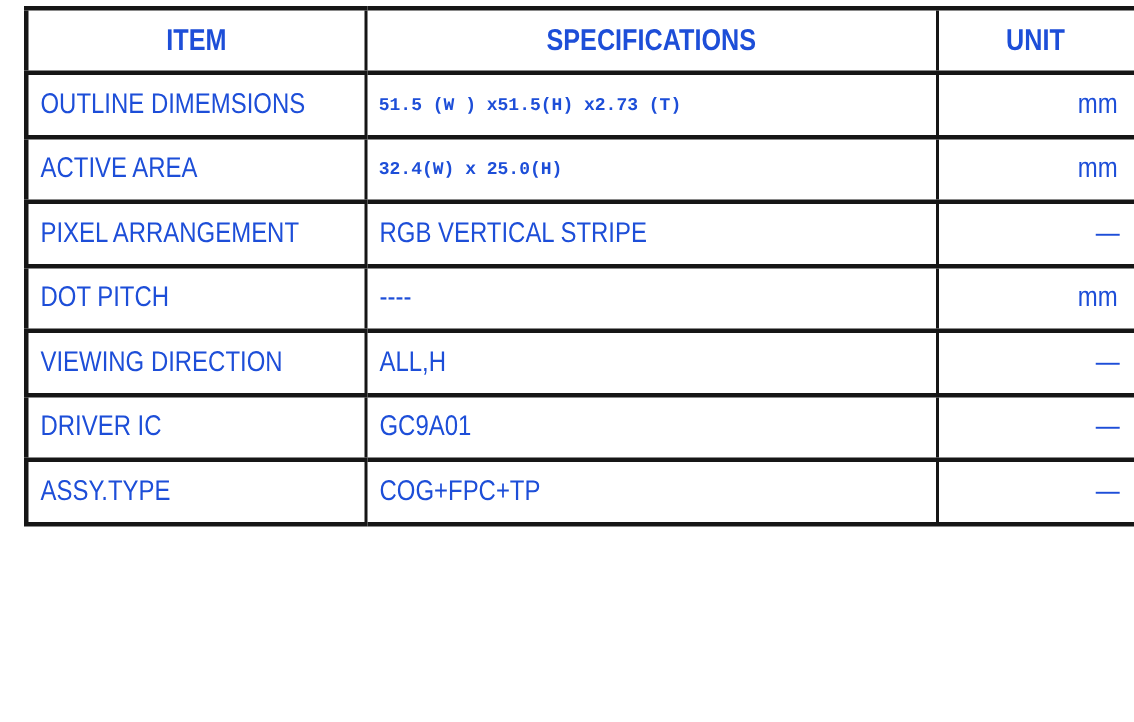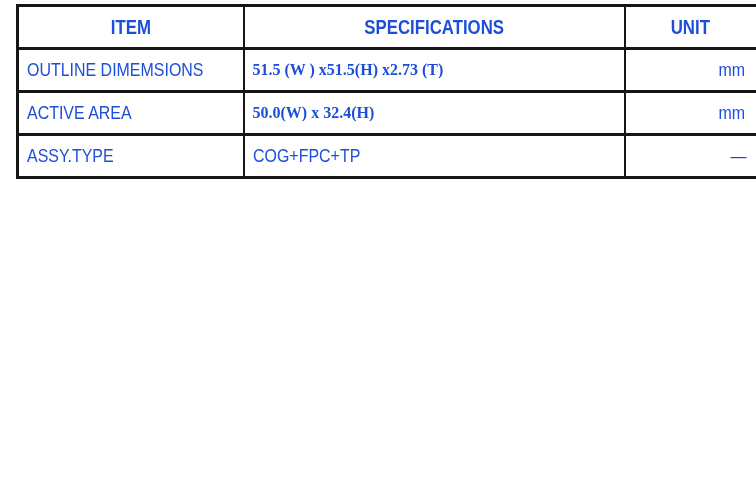--- a/index.html
+++ b/index.html
@@ -68,23 +68,23 @@
     transform-origin: 0 50%;
     letter-spacing: 0px;
   }
   .cond-c {
     display: inline-block;
     transform: scaleX(0.84);
     transform-origin: 50% 50%;
   }
   
   td.spec.serif-bold {
-    font-family: Liberation Serif, serif;
+    font-family: Liberation Mono, monospace;
     font-weight: bold;
-    font-size: 16px;
+    font-size: 12px;
   }
   td.spec.serif-bold .val {
     display: inline-block;
     transform: none;
   }
 </style>
 </head>
 <body>
 
 <div class="page">
@@ -102,22 +102,42 @@
       </tr>
     </thead>
     <tbody>
       <tr class="row">
         <td class="item"><span class="cond">OUTLINE DIMEMSIONS</span></td>
         <td class="spec serif-bold"><span class="val">51.5 (W ) x51.5(H) x2.73 (T)</span></td>
         <td class="unit"><span class="cond-c">mm</span></td>
       </tr>
       <tr class="row">
         <td class="item"><span class="cond">ACTIVE AREA</span></td>
-        <td class="spec serif-bold"><span class="val">50.0(W) x 32.4(H)</span></td>
+        <td class="spec serif-bold"><span class="val">32.4(W) x 25.0(H)</span></td>
         <td class="unit"><span class="cond-c">mm</span></td>
+      </tr>
+      <tr class="row">
+        <td class="item"><span class="cond">PIXEL ARRANGEMENT</span></td>
+        <td class="spec"><span class="cond">RGB VERTICAL STRIPE</span></td>
+        <td class="unit"><span class="cond-c">—</span></td>
+      </tr>
+      <tr class="row">
+        <td class="item"><span class="cond">DOT PITCH</span></td>
+        <td class="spec"><span class="cond">----</span></td>
+        <td class="unit"><span class="cond-c">mm</span></td>
+      </tr>
+      <tr class="row">
+        <td class="item"><span class="cond">VIEWING DIRECTION</span></td>
+        <td class="spec"><span class="cond">ALL,H</span></td>
+        <td class="unit"><span class="cond-c">—</span></td>
+      </tr>
+      <tr class="row">
+        <td class="item"><span class="cond">DRIVER IC</span></td>
+        <td class="spec"><span class="cond">GC9A01</span></td>
+        <td class="unit"><span class="cond-c">—</span></td>
       </tr>
       <tr class="row">
         <td class="item"><span class="cond">ASSY.TYPE</span></td>
         <td class="spec"><span class="cond">COG+FPC+TP</span></td>
         <td class="unit"><span class="cond-c">—</span></td>
       </tr>
     </tbody>
   </table>
 </div>
 

